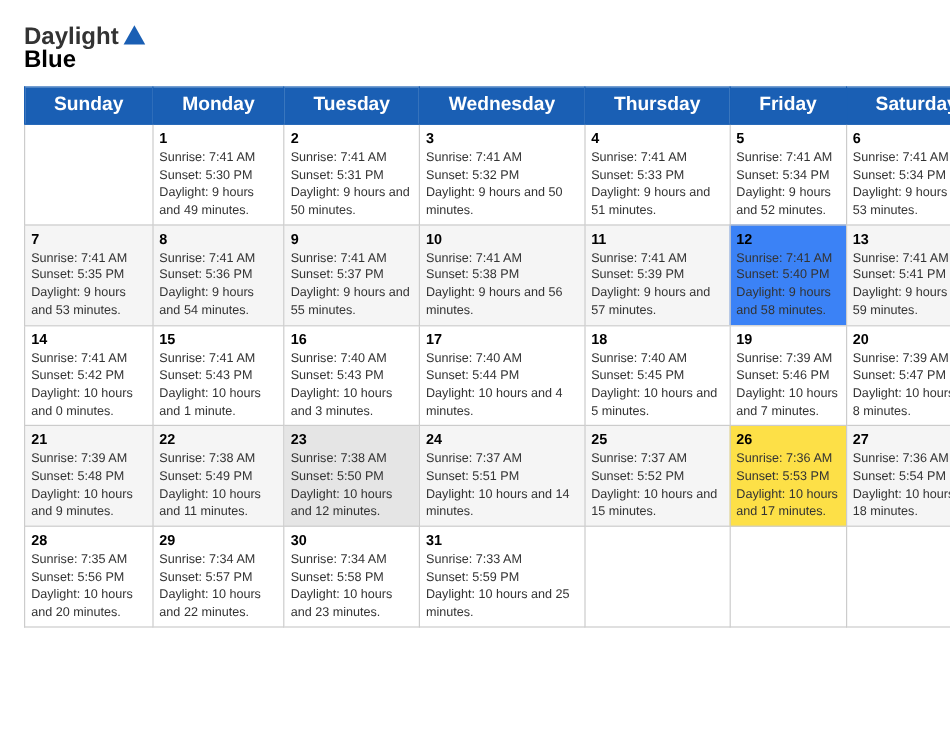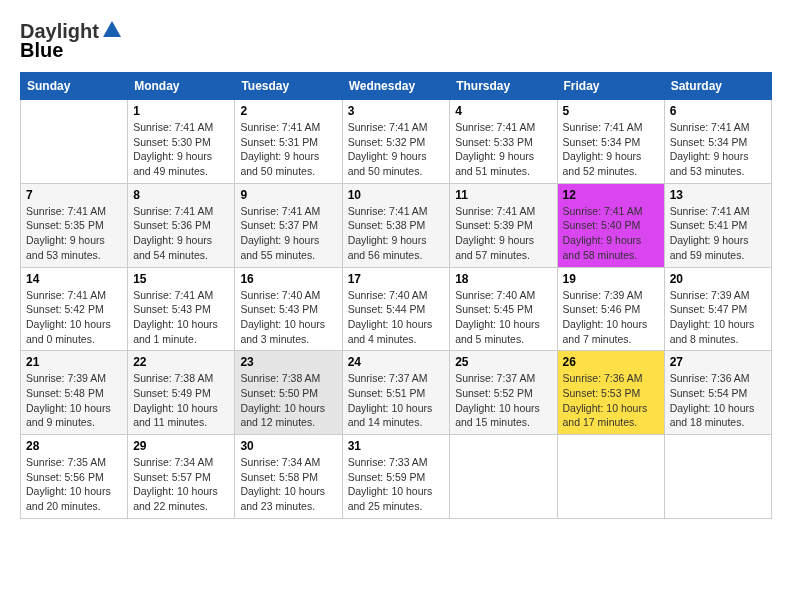--- a/index.html
+++ b/index.html
@@ -39,22 +39,22 @@
     }
     .calendar {
       width: 100%;
       border-collapse: collapse;
       font-size: 11px;
     }
     .calendar th {
       background-color: #1a5fb4;
       color: #fff;
       text-align: left;
-      padding: 6px 6px;
-      font-size: 12px;
+      padding: 6px 24px;
+      font-size: 16px;
       font-weight: bold;
       border: 1px solid #1a5fb4;
     }
     .calendar td {
       border: 1px solid #ccc;
       vertical-align: top;
       padding: 4px 5px;
       width: 108px;
       min-height: 80px;
       background: #fff;
@@ -150,21 +150,21 @@
           <div class="day-info">Sunrise: 7:41 AM<br>Sunset: 5:37 PM<br>Daylight: 9 hours and 55 minutes.</div>
         </td>
         <td style="background-color: rgb(245, 245, 245);">
           <span class="day-num">10</span>
           <div class="day-info">Sunrise: 7:41 AM<br>Sunset: 5:38 PM<br>Daylight: 9 hours and 56 minutes.</div>
         </td>
         <td style="background-color: rgb(245, 245, 245);">
           <span class="day-num">11</span>
           <div class="day-info">Sunrise: 7:41 AM<br>Sunset: 5:39 PM<br>Daylight: 9 hours and 57 minutes.</div>
         </td>
-        <td style="background-color: #d946ef;">
+        <td style="background-color: #3b82f6;">
           <span class="day-num">12</span>
           <div class="day-info">Sunrise: 7:41 AM<br>Sunset: 5:40 PM<br>Daylight: 9 hours and 58 minutes.</div>
         </td>
         <td style="background-color: rgb(245, 245, 245);">
           <span class="day-num">13</span>
           <div class="day-info">Sunrise: 7:41 AM<br>Sunset: 5:41 PM<br>Daylight: 9 hours and 59 minutes.</div>
         </td>
       </tr>
       <tr>
         <td>

